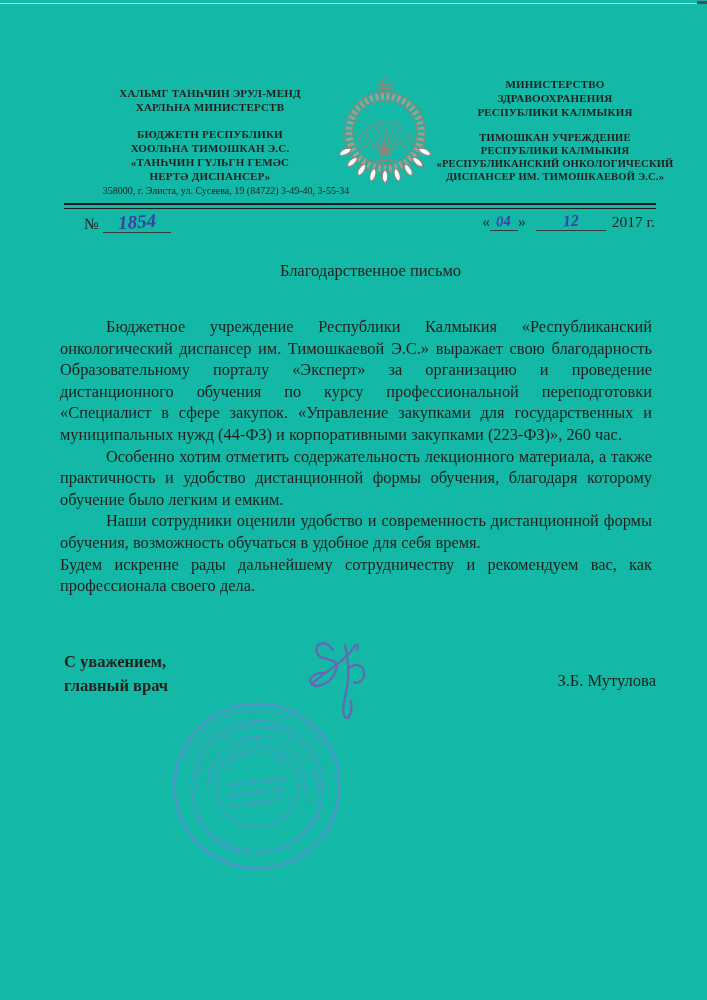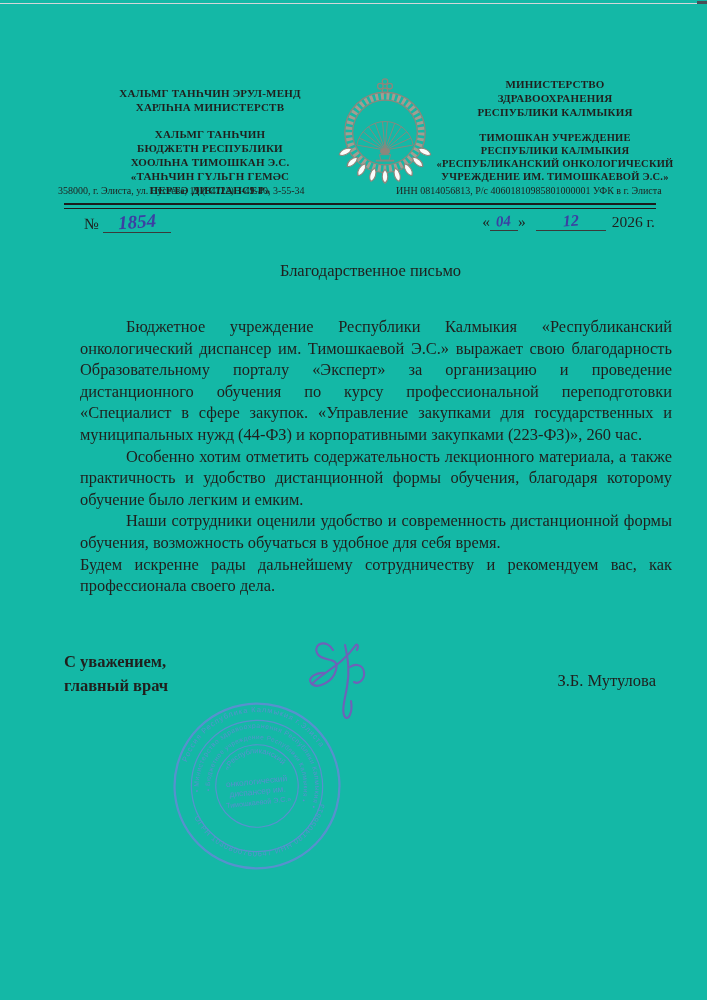--- a/index.html
+++ b/index.html
@@ -12,21 +12,21 @@
   .scan-top-line{position:absolute;top:3px;left:0;width:707px;height:1px;background:#d3d6d9;}
   .scan-corner{position:absolute;top:1px;right:0;width:10px;height:3px;background:#4a4f57;}
 
   
   .hdr-left{position:absolute;left:56px;top:86px;width:308px;text-align:center;}
   .hdr-right{position:absolute;left:424px;top:77px;width:262px;text-align:center;}
   .hdr-line{font-weight:bold;font-size:11px;line-height:14px;letter-spacing:.2px;}
   .hdr-line.sm{font-size:10.5px;line-height:13px;}
   .hdr-gap{height:13px;}
   .hdr-gap2{height:12px;}
-  .addr{position:absolute;top:185px;font-size:10px;line-height:12px;}
+  .addr{position:absolute;top:185px;font-size:10px;line-height:12px;text-align:center;}
   .addr-left{left:58px;width:336px;}
   .addr-right{left:396px;width:296px;}
 
   .emblem{position:absolute;left:336px;top:77px;width:98px;}
 
   .rule{position:absolute;left:64px;top:203px;width:592px;height:3px;
         border-top:2px solid #1c1c1c;border-bottom:1px solid #1c1c1c;}
 
   
   .refline{position:absolute;left:0;top:212px;width:707px;font-size:15.5px;}
@@ -35,21 +35,21 @@
   .hand{font-style:italic;font-weight:bold;color:#3c3fa3;
         font-family:"Liberation Serif",serif;transform:rotate(-4deg);display:inline-block;}
   .u{display:inline-block;border-bottom:1px solid #3a3a3a;text-align:center;vertical-align:bottom;}
   .u-num{min-width:68px;font-size:19px;line-height:20px;}
   .u-day{min-width:28px;font-size:15px;line-height:17px;}
   .u-mon{min-width:70px;font-size:16px;line-height:18px;margin:0 6px 0 10px;}
 
   .title{position:absolute;left:0;top:261px;width:707px;text-align:center;
          padding-left:34px;box-sizing:border-box;font-size:16.5px;}
 
-  .body-text{position:absolute;left:80px;top:316px;width:592px;
+  .body-text{position:absolute;left:60px;top:316px;width:592px;
              font-size:16.4px;line-height:21.6px;text-align:justify;}
   .body-text p{margin:0;text-indent:46px;}
   .body-text p.noindent{text-indent:0;}
 
   .closing{position:absolute;left:64px;top:650px;font-size:16.5px;line-height:24px;font-weight:bold;}
   .sig-name{position:absolute;left:470px;top:671px;width:186px;text-align:right;font-size:16.5px;}
 
   .signature-svg{position:absolute;left:300px;top:633px;width:78px;height:92px;}
   .stamp-svg{position:absolute;left:168px;top:697px;width:178px;height:178px;transform:rotate(-6deg);opacity:.92;}
 </style>
@@ -57,21 +57,20 @@
 <body>
 
 <div class="page">
   <div class="scan-top-line"></div>
   <div class="scan-corner"></div>
 
   <div class="hdr-left">
     <div class="hdr-line">ХАЛЬМГ ТАНҺЧИН ЭРУЛ-МЕНД</div>
     <div class="hdr-line">ХАРЛҺНА МИНИСТЕРСТВ</div>
     <div class="hdr-gap"></div>
-    <div class="hdr-line">ХАЛЬМГ ТАНҺЧИН</div>
     <div class="hdr-line">БЮДЖЕТН РЕСПУБЛИКИ</div>
     <div class="hdr-line">ХООЛҺНА ТИМОШКАН Э.С.</div>
     <div class="hdr-line">«ТАНҺЧИН ГҮЛЬГН ГЕМӘС</div>
     <div class="hdr-line">НЕРТӘ ДИСПАНСЕР»</div>
   </div>
 
   <svg class="emblem" viewBox="0 0 106 122">
     <g stroke="#8e867c" fill="none" stroke-width="1.4">
 
       <g>
@@ -127,35 +126,34 @@
   </svg>
 
   <div class="hdr-right">
     <div class="hdr-line">МИНИСТЕРСТВО</div>
     <div class="hdr-line">ЗДРАВООХРАНЕНИЯ</div>
     <div class="hdr-line">РЕСПУБЛИКИ КАЛМЫКИЯ</div>
     <div class="hdr-gap2"></div>
     <div class="hdr-line sm">ТИМОШКАН УЧРЕЖДЕНИЕ</div>
     <div class="hdr-line sm">РЕСПУБЛИКИ КАЛМЫКИЯ</div>
     <div class="hdr-line sm">«РЕСПУБЛИКАНСКИЙ ОНКОЛОГИЧЕСКИЙ</div>
-    <div class="hdr-line sm">УЧРЕЖДЕНИЕ ИМ. ТИМОШКАЕВОЙ Э.С.»</div>
+    <div class="hdr-line sm">ДИСПАНСЕР ИМ. ТИМОШКАЕВОЙ Э.С.»</div>
   </div>
 
   <div class="addr addr-left">358000, г. Элиста, ул. Сусеева, 19   (84722) 3-49-40, 3-55-34</div>
-  <div class="addr addr-right">ИНН 0814056813, Р/с 40601810985801000001 УФК в г. Элиста</div>
 
   <div class="rule"></div>
 
   <div class="refline">
     <div class="refnum">
       <span>№</span>
       <span class="u u-num"><span class="hand">1854</span></span>
     </div>
     <div class="refdate">
-      <span>«</span><span class="u u-day"><span class="hand">04</span></span><span>»</span><span class="u u-mon"><span class="hand">12</span></span><span>2026 г.</span>
+      <span>«</span><span class="u u-day"><span class="hand">04</span></span><span>»</span><span class="u u-mon"><span class="hand">12</span></span><span>2017 г.</span>
     </div>
   </div>
 
   <div class="title">Благодарственное письмо</div>
 
   <div class="body-text">
     <p>Бюджетное учреждение Республики Калмыкия «Республиканский онкологический диспансер им. Тимошкаевой Э.С.» выражает свою благодарность Образовательному порталу «Эксперт» за организацию и проведение дистанционного обучения по курсу профессиональной переподготовки «Специалист в сфере закупок. «Управление закупками для государственных и муниципальных нужд (44-ФЗ) и корпоративными закупками (223-ФЗ)», 260 час.</p>
     <p>Особенно хотим отметить содержательность лекционного материала, а также практичность и удобство дистанционной формы обучения, благодаря которому обучение было легким и емким.</p>
     <p>Наши сотрудники оценили удобство и современность дистанционной формы обучения, возможность обучаться в удобное для себя время.</p>
     <p class="noindent">Будем искренне рады дальнейшему сотрудничеству и рекомендуем вас, как профессионала своего дела.</p>

